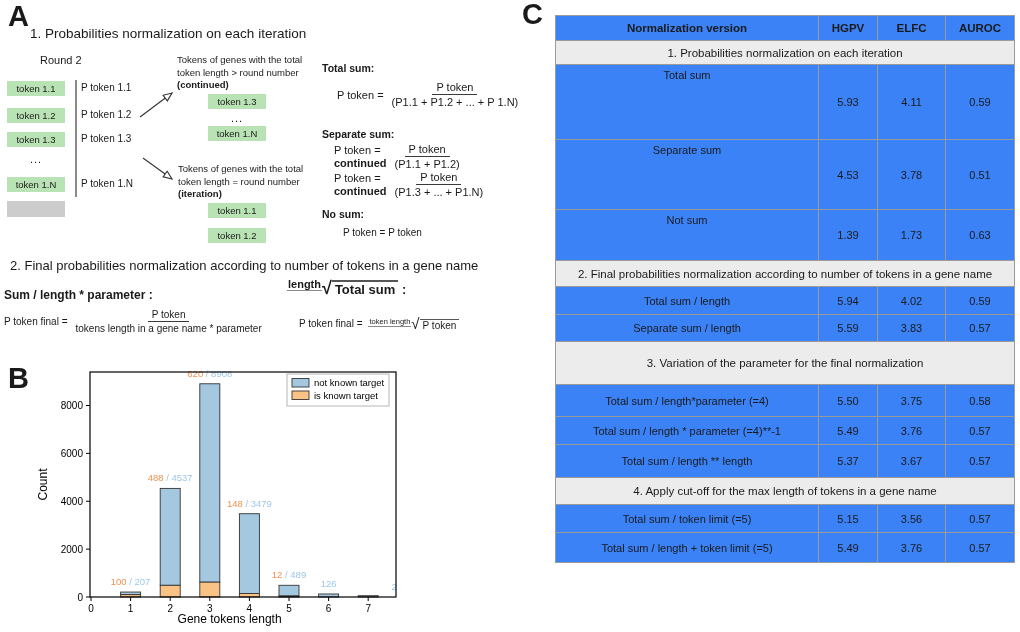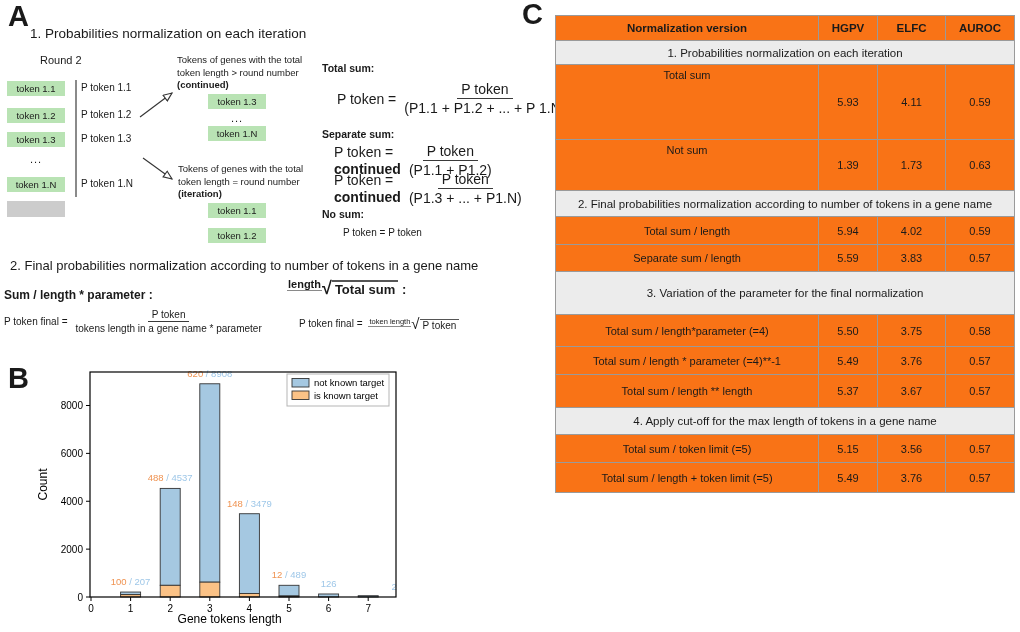--- a/index.html
+++ b/index.html
@@ -12,39 +12,39 @@
   .sec-heading{position:absolute;font-size:13.5px}
   .round{position:absolute;font-size:11px}
   .token-box{position:absolute;width:58px;height:15px;background:var(--green,#b9e3b4);
     display:flex;align-items:center;justify-content:center;font-size:9.5px}
   .gray-box{position:absolute;width:58px;height:16px;background:var(--gray,#cccccc)}
   .ellipsis{position:absolute;width:58px;text-align:center;font-size:11px;letter-spacing:1px}
   .ptoken{position:absolute;font-size:10px}
   .vline{position:absolute;width:1.5px;background:#8a8a8a}
   .caption{position:absolute;font-size:9.5px;line-height:12.5px}
   .flabel{position:absolute;font-size:10.5px;font-weight:bold}
-  .formula-row{position:absolute;display:flex;align-items:center;gap:6px;font-size:14px}
+  .formula-row{position:absolute;display:flex;align-items:center;gap:6px;font-size:11px}
   .frac{display:inline-flex;flex-direction:column;align-items:center;text-align:center;line-height:1.3}
   .frac .num{padding:0 4px;border-bottom:1px solid #3a3a3a}
   .frac .den{padding:0 2px}
   .lhs{display:inline-flex;flex-direction:column;line-height:1.2}
   .plain{position:absolute;font-size:10px}
   .s2-heading{position:absolute;font-size:13px}
   .s2-label{position:absolute;font-size:12px;font-weight:bold}
   .f10{font-size:10px}
   .rad-idx{font-size:9px;position:relative;top:-5px;border-bottom:1.5px solid #8a8a8a;padding:0 1px}
   .rad-sign{font-size:15px;line-height:1}
   .rad-cand{border-top:1.5px solid #555;padding:0 3px}
   .rad-big .rad-idx{font-size:11px;font-weight:bold;top:-6px}
   .rad-big .rad-sign{font-size:18px;font-weight:bold}
   .rad-big .rad-cand{font-size:13px;font-weight:bold;border-top-width:2px}
   .rad-big{position:absolute}
   .suffix13{font-size:13px;font-weight:bold}
   
-  .ctable{position:absolute;border-collapse:collapse;table-layout:fixed;font-size:11px;background:#f97316}
+  .ctable{position:absolute;border-collapse:collapse;table-layout:fixed;font-size:11px;background:#3b82f6}
   .ctable th,.ctable td{border:1px solid #9a9a9a;text-align:center;vertical-align:middle;padding:1px 3px}
   .ctable th{font-size:11.5px}
   .ctable td.section{background:#ececec;font-size:11.5px}
   .ctable td.lab.top{vertical-align:top;padding-top:4px}
   svg text{font-family:"Liberation Sans",sans-serif}
 </style>
 </head>
 <body>
 
 <div class="panel-label" style="left:8px;top:2px">A</div>
@@ -222,20 +222,26 @@
   <tbody>
       <tr style="height: 24px;">
         <td colspan="4" class="section">1.  Probabilities normalization on each iteration</td>
       </tr>
       <tr style="height: 75px;">
         <td class="lab top">Total sum</td>
         <td>5.93</td>
         <td>4.11</td>
         <td>0.59</td>
       </tr>
+      <tr style="height: 70px;">
+        <td class="lab top">Separate sum</td>
+        <td>4.53</td>
+        <td>3.78</td>
+        <td>0.51</td>
+      </tr>
       <tr style="height: 51px;">
         <td class="lab top">Not sum</td>
         <td>1.39</td>
         <td>1.73</td>
         <td>0.63</td>
       </tr>
       <tr style="height: 26px;">
         <td colspan="4" class="section">2. Final probabilities normalization according to number of tokens in a gene name</td>
       </tr>
       <tr style="height: 28px;">

